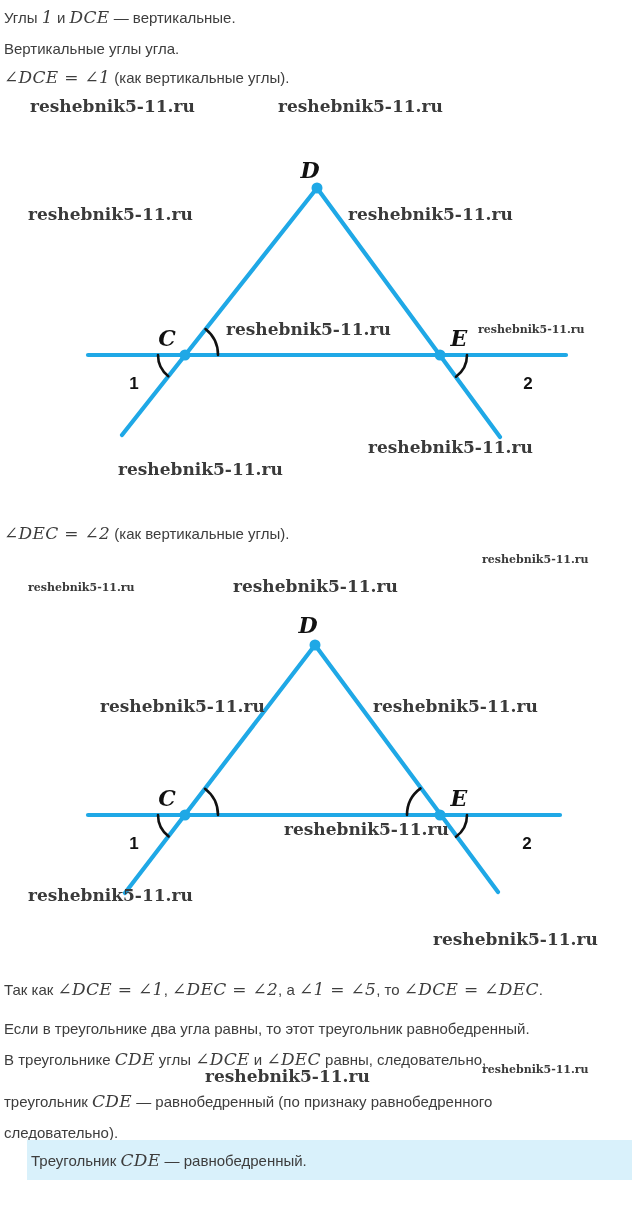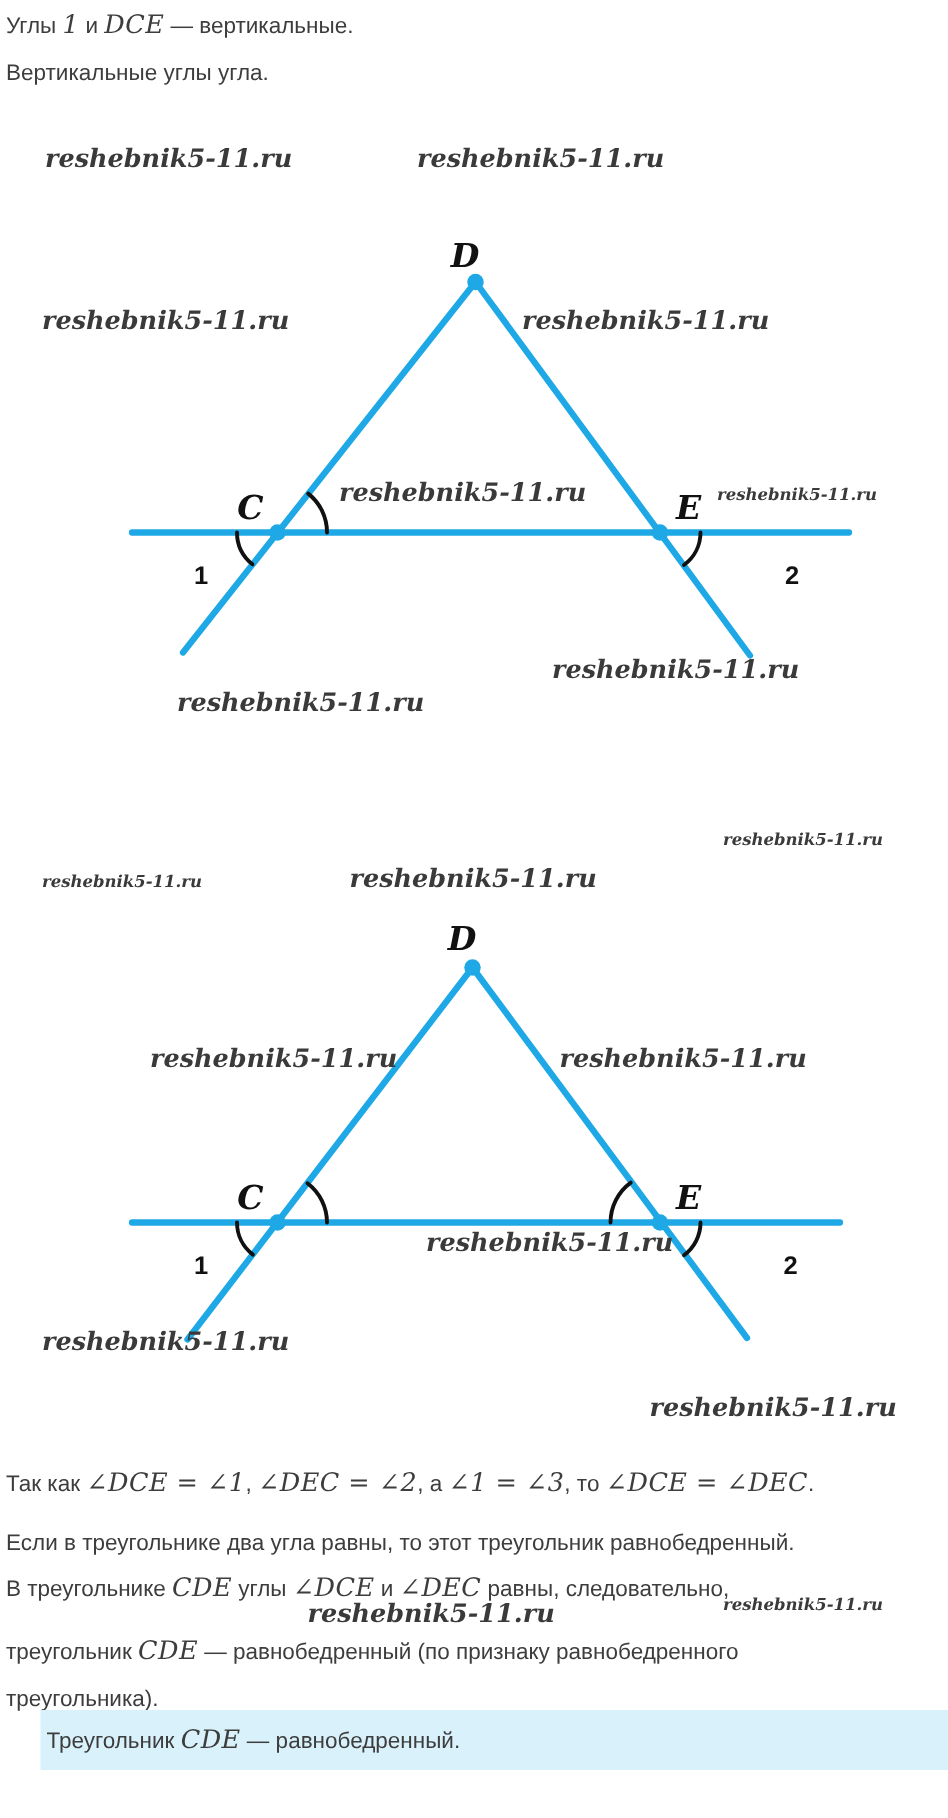--- a/index.html
+++ b/index.html
@@ -13,21 +13,21 @@
     white-space:nowrap; z-index:1;
   }
   .seg-text { font-family:"Liberation Sans", sans-serif; }
   .seg-math {
     font-family:"DejaVu Serif", serif; font-style:italic;
     font-size:17px; letter-spacing:0.3px;
   }
   .wm {
     position:absolute; z-index:3; white-space:nowrap;
     font-family:"DejaVu Serif", serif; font-weight:700;
-    font-size:17px; color:var(--wm,#3a3a3a);font-style:italic;
+    font-size:17px; color:var(--wm,#3a3a3a);
   }
   .wm.small { font-size:11px; }
   .figure { position:absolute; left:0; z-index:2; }
   .figline { stroke:var(--accent,#1fa8e6); stroke-width:4.2; stroke-linecap:round; fill:none; }
   .figdot  { fill:var(--accent,#1fa8e6); }
   .figarc  { stroke:var(--marks,#111111); stroke-width:2.6; fill:none; stroke-linecap:round; }
   .figlabel {
     font-family:"DejaVu Serif", serif; font-style:italic; font-weight:700;
     font-size:22px; fill:var(--marks,#111111); text-anchor:middle;
   }
@@ -42,20 +42,21 @@
   }
   .highlight .para { position:static; }
 </style>
 </head>
 <body>
 
 <div class="page">
 
   <p class="para" style="top:6px"><span class="seg-text">Углы </span><span class="seg-math">1</span><span class="seg-text"> и </span><span class="seg-math">DCE</span><span class="seg-text"> — вертикальные.</span></p>
   <p class="para" style="top:38px"><span class="seg-text">Вертикальные углы угла.</span></p>
+  <p class="para" style="top:66px"><span class="seg-math">∠DCE = ∠1</span><span class="seg-text"> (как вертикальные углы).</span></p>
 
   <span class="wm" style="left:30px;top:96px">reshebnik5-11.ru</span>
   <span class="wm" style="left:278px;top:96px">reshebnik5-11.ru</span>
   <span class="wm" style="left:28px;top:204px">reshebnik5-11.ru</span>
   <span class="wm" style="left:348px;top:204px">reshebnik5-11.ru</span>
   <span class="wm" style="left:226px;top:319px">reshebnik5-11.ru</span>
   <span class="wm small" style="left:478px;top:323px">reshebnik5-11.ru</span>
   <span class="wm" style="left:368px;top:437px">reshebnik5-11.ru</span>
   <span class="wm" style="left:118px;top:459px">reshebnik5-11.ru</span>
   <span class="wm small" style="left:482px;top:553px">reshebnik5-11.ru</span>
@@ -79,42 +80,43 @@
     <circle class="figdot" cx="317" cy="48" r="5.5"></circle>
     <circle class="figdot" cx="185" cy="215" r="5.5"></circle>
     <circle class="figdot" cx="440" cy="215" r="5.5"></circle>
     <text class="figlabel" x="310" y="38">D</text>
     <text class="figlabel" x="167" y="206">C</text>
     <text class="figlabel" x="459" y="206">E</text>
     <text class="angnum" x="134" y="249">1</text>
     <text class="angnum" x="528" y="249">2</text>
   </svg>
 
+  <p class="para" style="top:522px"><span class="seg-math">∠DEC = ∠2</span><span class="seg-text"> (как вертикальные углы).</span></p>
 
   <svg class="figure" style="top:600px" width="632" height="345" viewBox="0 0 632 345">
     <line class="figline" x1="88" y1="215" x2="560" y2="215"></line>
     <line class="figline" x1="125" y1="293" x2="315" y2="45"></line>
     <line class="figline" x1="315" y1="45" x2="498" y2="292"></line>
     <path class="figarc" d="M 205 188.8 A 33 33 0 0 1 218 215"></path>
     <path class="figarc" d="M 158 215 A 27 27 0 0 0 168.6 236.4"></path>
     <path class="figarc" d="M 420.5 188.4 A 33 33 0 0 0 407 215"></path>
     <path class="figarc" d="M 467 215 A 27 27 0 0 1 456 236.8"></path>
     <circle class="figdot" cx="315" cy="45" r="5.5"></circle>
     <circle class="figdot" cx="185" cy="215" r="5.5"></circle>
     <circle class="figdot" cx="440" cy="215" r="5.5"></circle>
     <text class="figlabel" x="308" y="33">D</text>
     <text class="figlabel" x="167" y="206">C</text>
     <text class="figlabel" x="459" y="206">E</text>
     <text class="angnum" x="134" y="249">1</text>
     <text class="angnum" x="527" y="249">2</text>
   </svg>
 
-  <p class="para" style="top:978px"><span class="seg-text">Так как </span><span class="seg-math">∠DCE = ∠1</span><span class="seg-text">, </span><span class="seg-math">∠DEC = ∠2</span><span class="seg-text">, а </span><span class="seg-math">∠1 = ∠3</span><span class="seg-text">, то </span><span class="seg-math">∠DCE = ∠DEC</span><span class="seg-text">.</span></p>
+  <p class="para" style="top:978px"><span class="seg-text">Так как </span><span class="seg-math">∠DCE = ∠1</span><span class="seg-text">, </span><span class="seg-math">∠DEC = ∠2</span><span class="seg-text">, а </span><span class="seg-math">∠1 = ∠5</span><span class="seg-text">, то </span><span class="seg-math">∠DCE = ∠DEC</span><span class="seg-text">.</span></p>
   <p class="para" style="top:1018px"><span class="seg-text">Если в треугольнике два угла равны, то этот треугольник равнобедренный.</span></p>
   <p class="para" style="top:1090px"><span class="seg-text">треугольник </span><span class="seg-math">CDE</span><span class="seg-text"> — равнобедренный (по признаку равнобедренного</span></p>
   <p class="para" style="top:1048px"><span class="seg-text">В треугольнике </span><span class="seg-math">CDE</span><span class="seg-text"> углы </span><span class="seg-math">∠DCE</span><span class="seg-text"> и </span><span class="seg-math">∠DEC</span><span class="seg-text"> равны, следовательно,</span></p>
-  <p class="para" style="top:1122px"><span class="seg-text">треугольника).</span></p>
+  <p class="para" style="top:1122px"><span class="seg-text">следовательно).</span></p>
 
   <div class="highlight">
     <p class="para"><span class="seg-text">Треугольник </span><span class="seg-math">CDE</span><span class="seg-text"> — равнобедренный.</span></p>
   </div>
 
 </div>
 
 </body></html>

